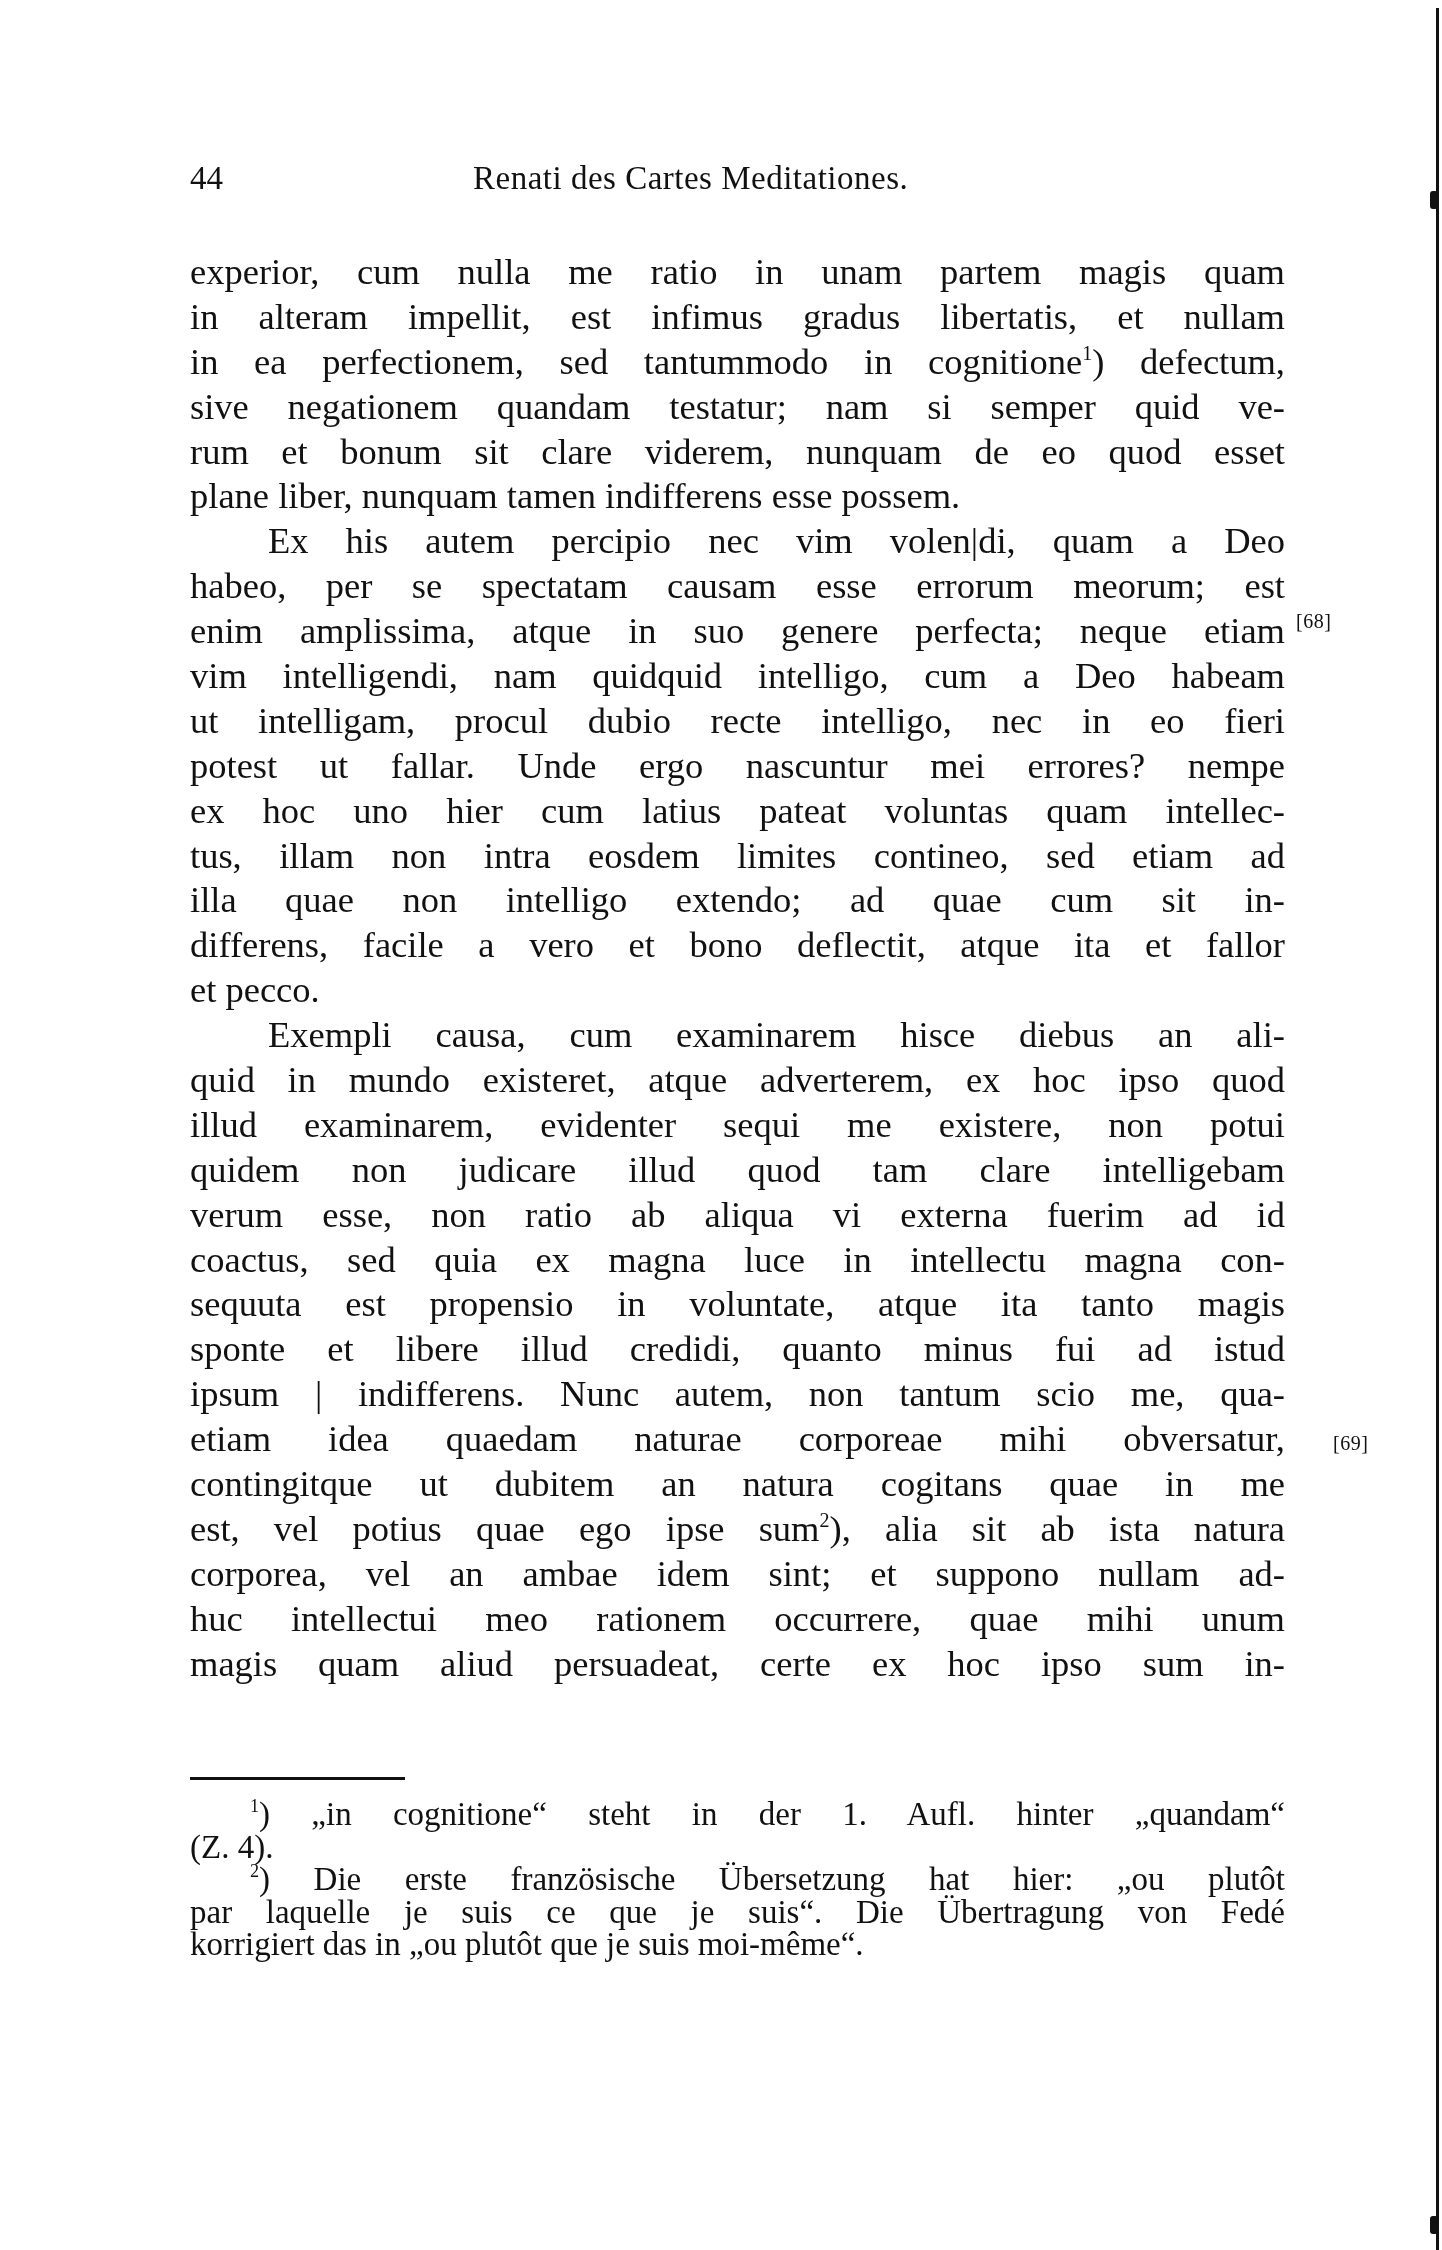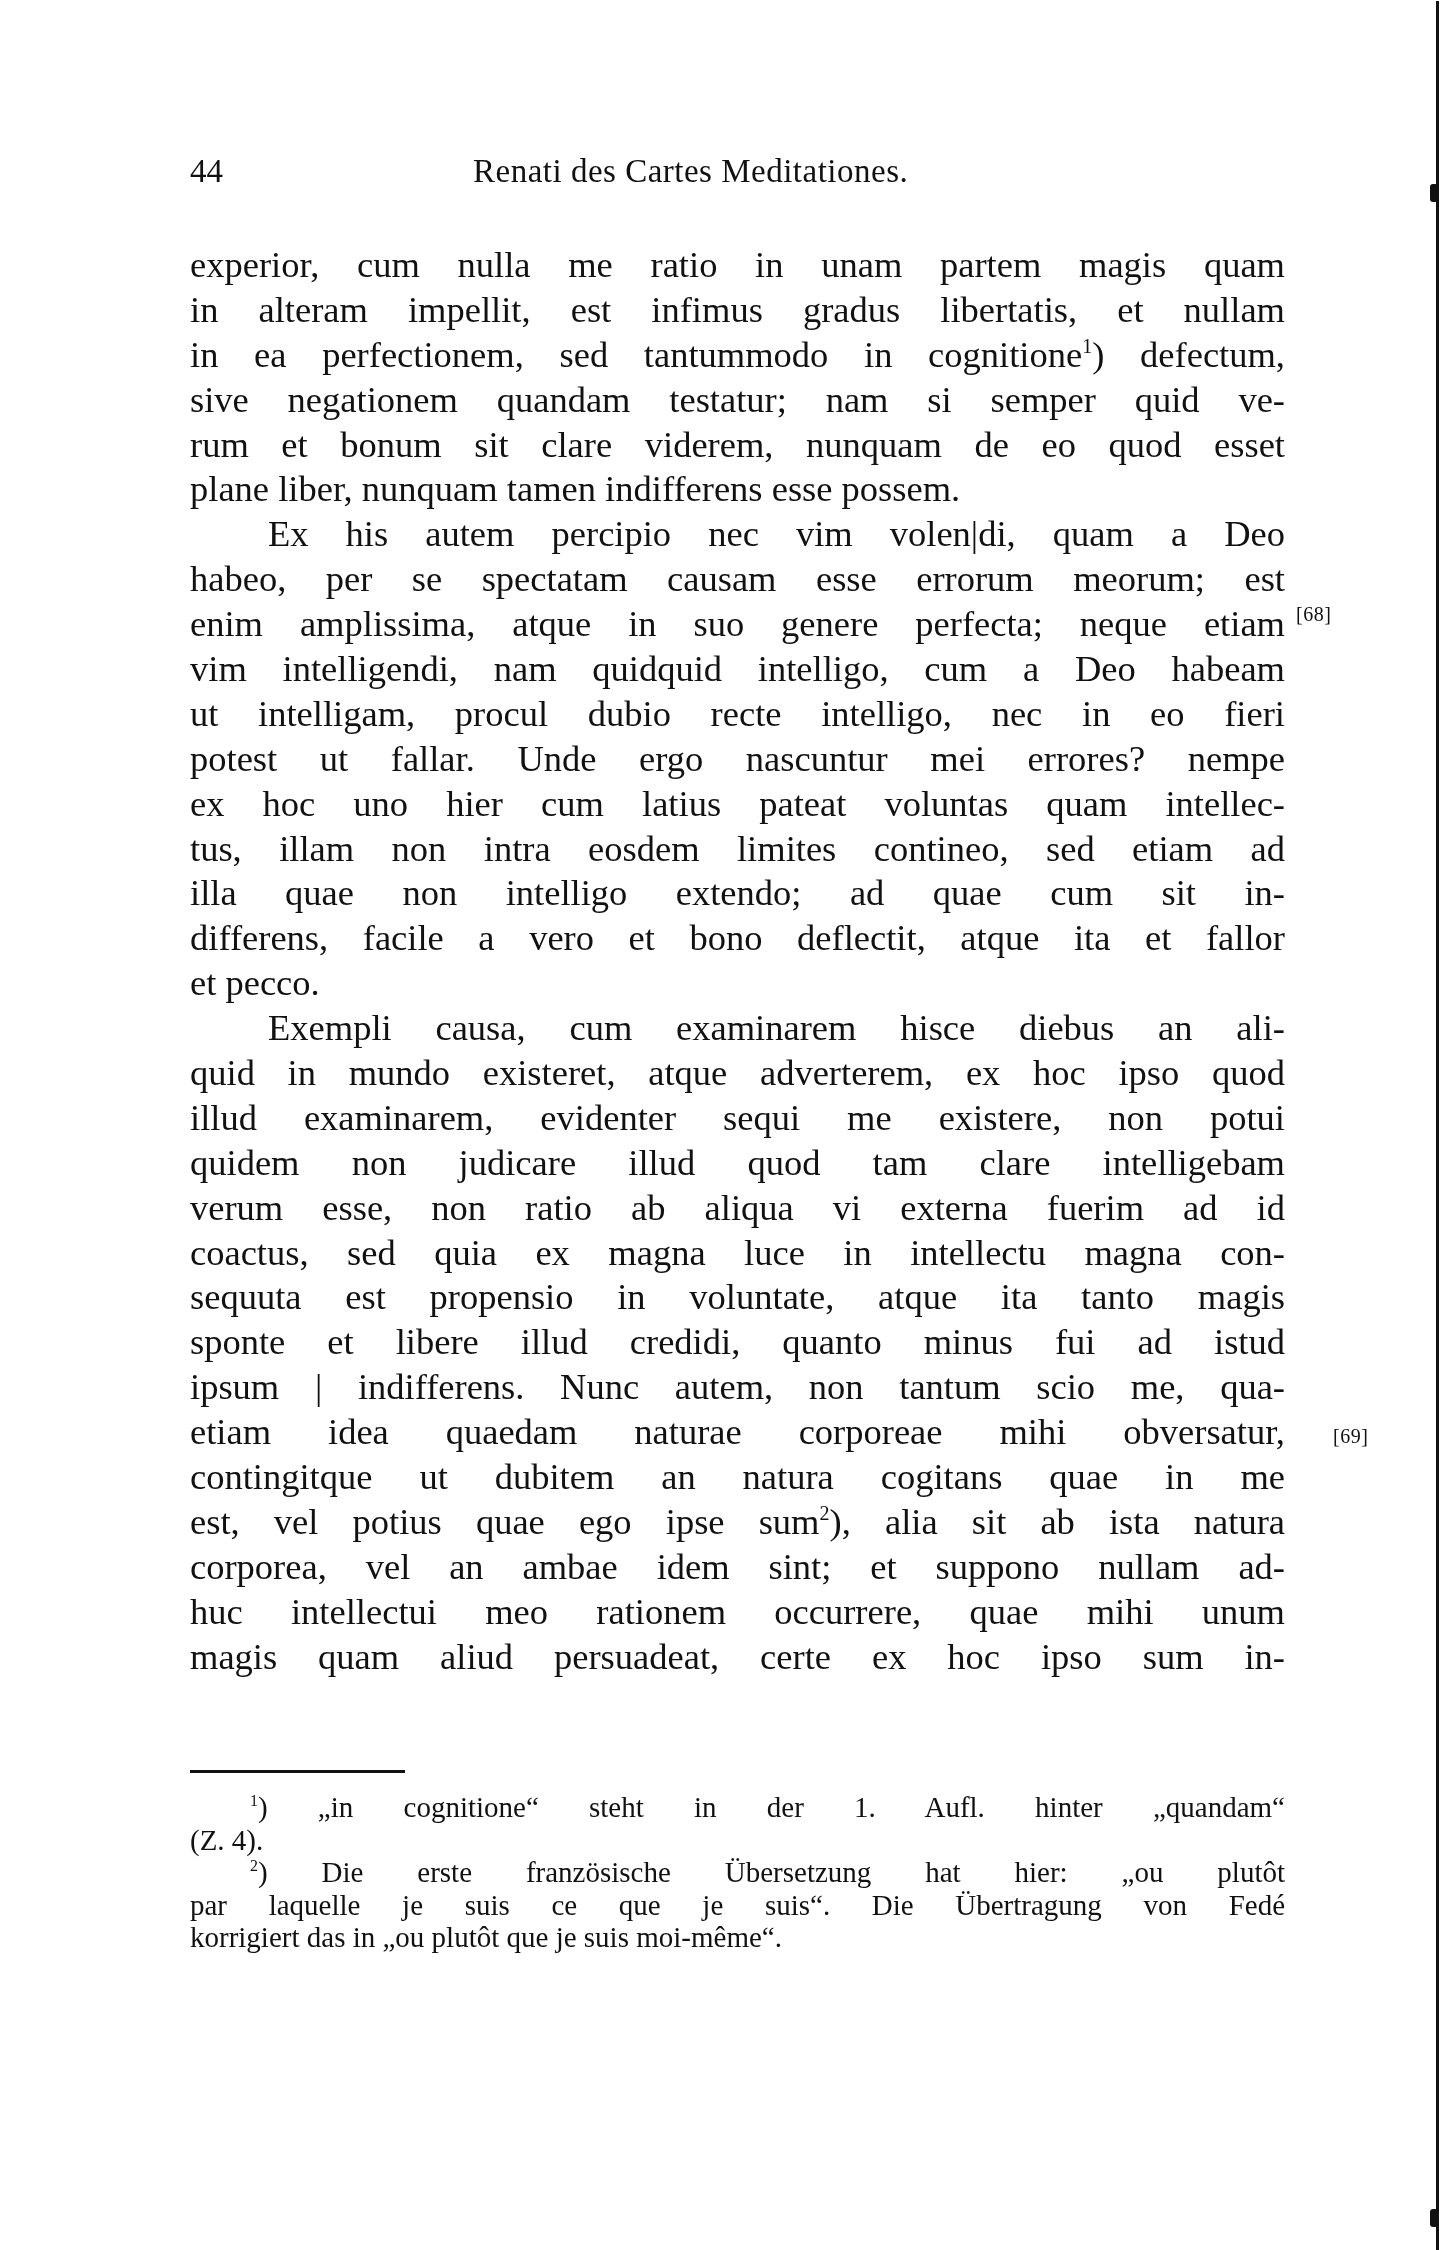--- a/index.html
+++ b/index.html
@@ -10,21 +10,21 @@
     body {
       width: 1442px;
       height: 2250px;
       position: relative;
       overflow: hidden;
       font-family: "Liberation Serif", "DejaVu Serif", serif;
       color: #111111;
     }
     .page {
       position: absolute;
-      left: 0; top: 1px;
+      left: 0; top: 8px;
       width: 1442px; height: 1648px;
     }
     .running-head {
       position: absolute;
       top: 152px;
       left: 190px;
       width: 1095px;
       height: 40px;
       font-size: 33px;
     }
@@ -72,21 +72,21 @@
       top: 1769px;
       width: 215px;
       height: 3px;
       background: #111111;
     }
     .footnotes {
       position: absolute;
       left: 190px;
       top: 1790px;
       width: 1095px;
-      font-size: 29px;
+      font-size: 33px;
       line-height: 32.5px;
     }
     .fn-line {
       display: block;
       white-space: nowrap;
       text-align: justify;
       text-align-last: justify;
       height: 32.5px;
     }
     .fn-line.last { text-align-last: left; }

